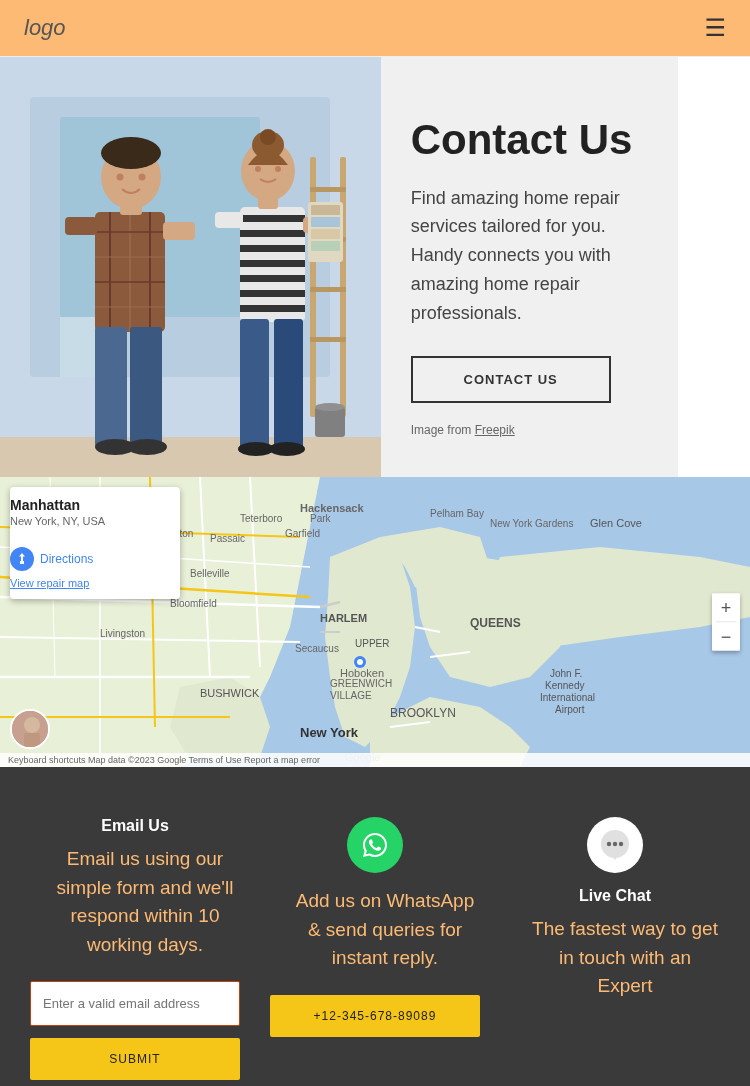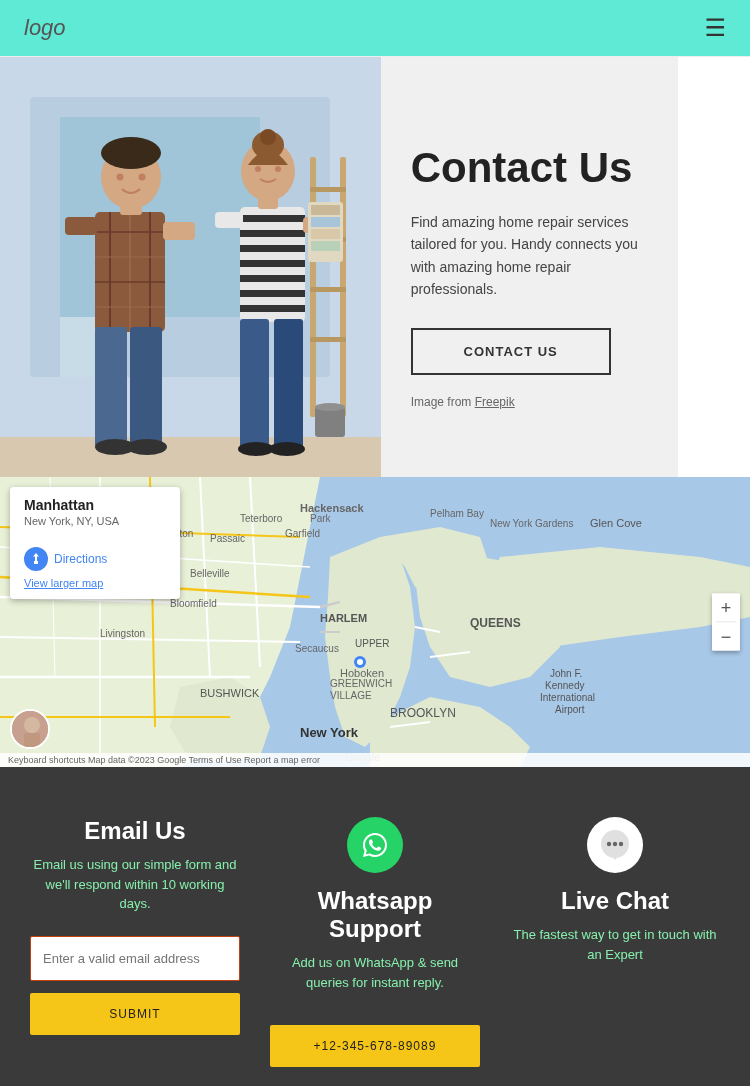--- a/index.html
+++ b/index.html
@@ -4,21 +4,21 @@
   <style>
     * { margin: 0; padding: 0; box-sizing: border-box; }
     body { font-family: Arial, sans-serif; width: 750px; background: #fff; overflow-x: hidden; }
 
     
     .navbar {
       display: flex;
       justify-content: space-between;
       align-items: center;
       padding: 14px 24px;
-      background: #5eead4;
+      background: #fdba74;
       border-bottom: 1px solid #eee;
     }
     .navbar-logo {
       font-size: 22px;
       color: #555;
       font-style: italic;
       font-weight: 300;
     }
     .hamburger {
       font-size: 24px;
@@ -49,21 +49,21 @@
       justify-content: center;
     }
     .hero-title {
       font-size: 42px;
       font-weight: 700;
       color: #222;
       line-height: 1.1;
       margin-bottom: 20px;
     }
     .hero-description {
-      font-size: 14px;
+      font-size: 18px;
       color: #444;
       line-height: 1.6;
       margin-bottom: 28px;
     }
     .contact-btn {
       display: inline-block;
       border: 2px solid #333;
       padding: 14px 28px;
       font-size: 13px;
       font-weight: 700;
@@ -91,21 +91,21 @@
       position: relative;
       overflow: hidden;
       background: #c8d8b0;
     }
     .map-info-box {
       position: absolute;
       top: 10px;
       left: 10px;
       background: #fff;
       border-radius: 4px;
-      padding: 10px 14px;
+      padding: 10px 0;
       box-shadow: 0 2px 6px rgba(0,0,0,0.3);
       min-width: 170px;
       z-index: 10;
     }
     .map-location-name {
       font-size: 14px;
       font-weight: 700;
       color: #222;
     }
     .map-location-sub {
@@ -221,31 +221,32 @@
       border-radius: 50%;
       display: flex;
       align-items: center;
       justify-content: center;
       margin: 0 auto 14px auto;
       font-size: 26px;
     }
     .whatsapp-icon { background: #25d366; }
     .chat-icon { background: #fff; }
     .col-title {
-      font-size: 24px;
+      font-size: 16px;
       font-weight: 700;
       color: #fff;
       margin-bottom: 10px;
     }
     .col-desc {
-      font-size: 13px;
-      color: #86efac;
+      font-size: 19px;
+      color: #fdba74;
       line-height: 1.5;
       margin-bottom: 22px;
       min-height: 50px;
+      margin-left: 20px;
     }
     .col-btn {
       display: block;
       width: 100%;
       padding: 14px 10px;
       font-size: 12px;
       font-weight: 400;
       letter-spacing: 1px;
       cursor: pointer;
       border: none;
@@ -471,21 +472,21 @@
       <div class="map-location-sub">New York, NY, USA</div>
       <div class="map-directions">
         <div class="directions-icon">
           <svg viewBox="0 0 14 14" fill="white" xmlns="http://www.w3.org/2000/svg">
             <path d="M7 1 L10 4.5 L8 4.5 L8 9 L6 9 L6 4.5 L4 4.5 Z"></path>
             <rect x="5" y="9" width="4" height="3" fill="white"></rect>
           </svg>
         </div>
         <span class="map-directions-text">Directions</span>
       </div>
-      <a class="map-larger-link">View larger map</a>
+      <a class="map-larger-link">View repair map</a>
     </div>
     
     <div class="map-thumbnail">
       <svg width="40" height="40" viewBox="0 0 40 40" xmlns="http://www.w3.org/2000/svg">
         <rect width="40" height="40" fill="#c8a090"></rect>
         <circle cx="20" cy="14" r="8" fill="#d4b8a0"></circle>
         <rect x="12" y="22" width="16" height="18" fill="#c09880" rx="2"></rect>
       </svg>
     </div>
     
@@ -504,21 +505,20 @@
     <button class="col-btn btn-yellow">SUBMIT</button>
   </div>
 
   <div class="contact-col">
     <div class="col-icon whatsapp-icon">
 
       <svg width="28" height="28" viewBox="0 0 28 28" fill="white" xmlns="http://www.w3.org/2000/svg">
         <path d="M14 2C7.373 2 2 7.373 2 14c0 2.176.554 4.225 1.523 6.012L2 26l6.197-1.504A11.94 11.94 0 0014 26c6.627 0 12-5.373 12-12S20.627 2 14 2zm0 22a9.93 9.93 0 01-5.063-1.383l-.363-.214-3.68.893.921-3.579-.236-.368A9.948 9.948 0 014 14c0-5.514 4.486-10 10-10s10 4.486 10 10-4.486 10-10 10zm5.5-7.5c-.3-.15-1.776-.876-2.05-.975-.274-.1-.474-.15-.673.15-.2.3-.773.975-.947 1.175-.174.2-.348.224-.648.074-.3-.15-1.264-.466-2.408-1.485-.89-.794-1.49-1.775-1.664-2.075-.174-.3-.018-.462.131-.611.134-.133.3-.348.45-.523.15-.174.2-.298.3-.497.1-.2.05-.374-.025-.524-.075-.15-.673-1.623-.923-2.221-.243-.584-.49-.505-.673-.514l-.574-.01a1.1 1.1 0 00-.797.374c-.274.3-1.045 1.021-1.045 2.49s1.07 2.89 1.22 3.09c.15.198 2.107 3.215 5.102 4.508.713.307 1.27.49 1.704.628.716.228 1.368.196 1.884.119.575-.085 1.776-.727 2.026-1.428.25-.7.25-1.3.175-1.428-.075-.124-.275-.198-.575-.348z"></path>
       </svg>
     </div>
-    <h3 class="col-title">Whatsapp Support</h3>
     <p class="col-desc">Add us on WhatsApp &amp; send queries for instant reply.</p>
     <button class="col-btn btn-yellow">+12-345-678-89089</button>
   </div>
 
   <div class="contact-col">
     <div class="col-icon chat-icon">
 
       <svg width="36" height="36" viewBox="0 0 36 36" xmlns="http://www.w3.org/2000/svg">
         <circle cx="18" cy="17" r="14" fill="#e0e0e0"></circle>
         <circle cx="12" cy="17" r="2.2" fill="#666"></circle>

